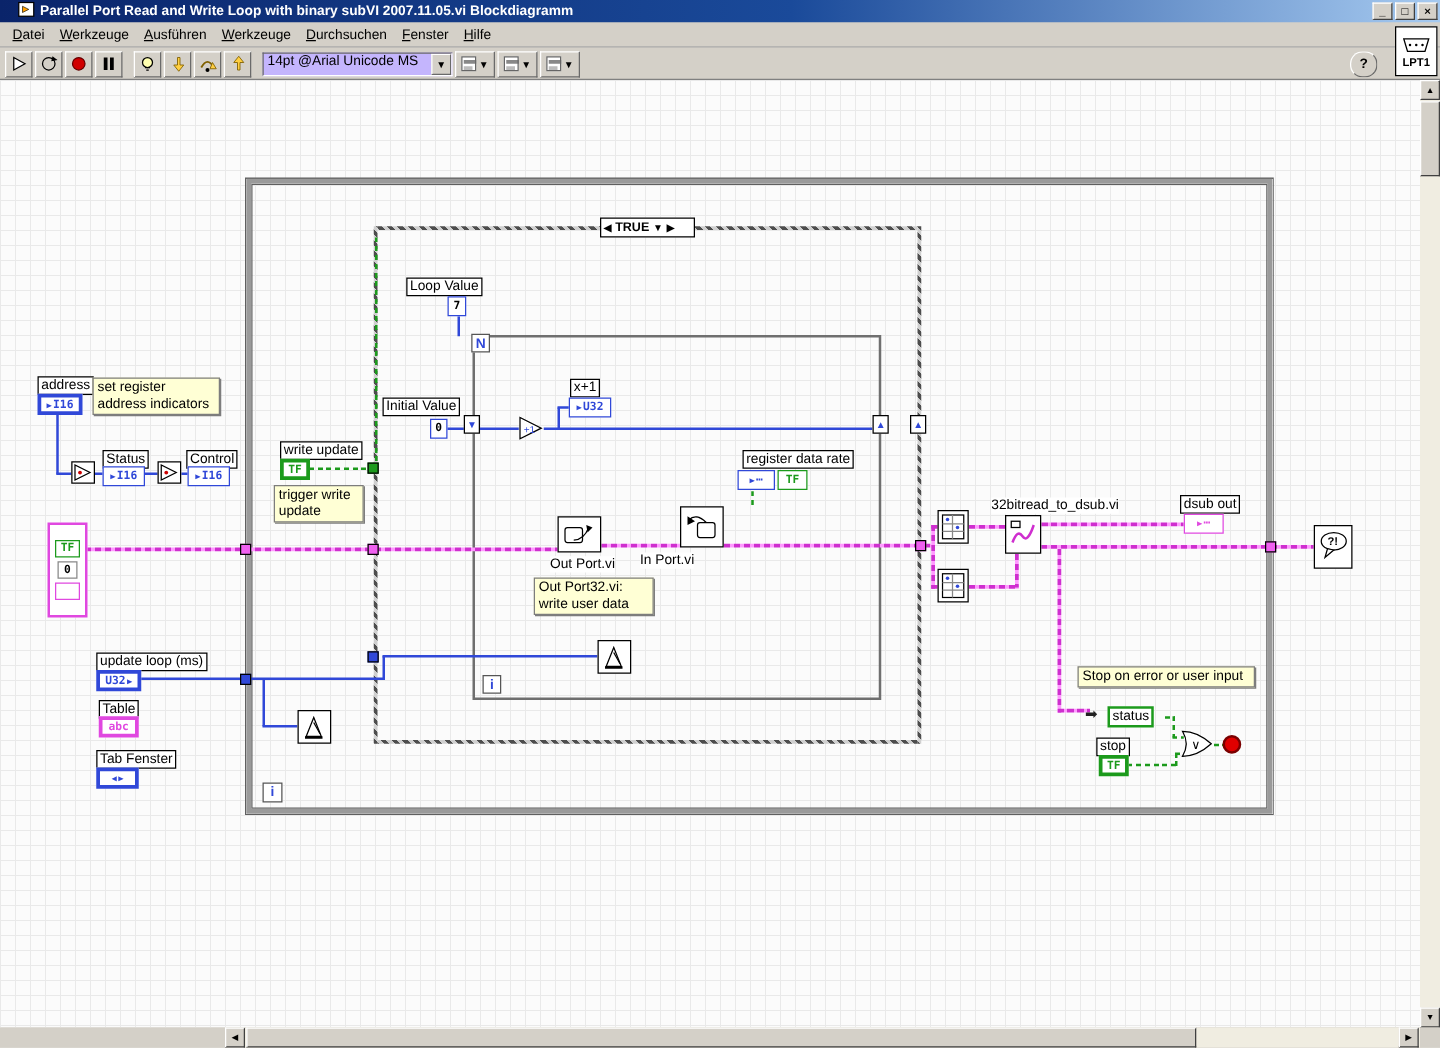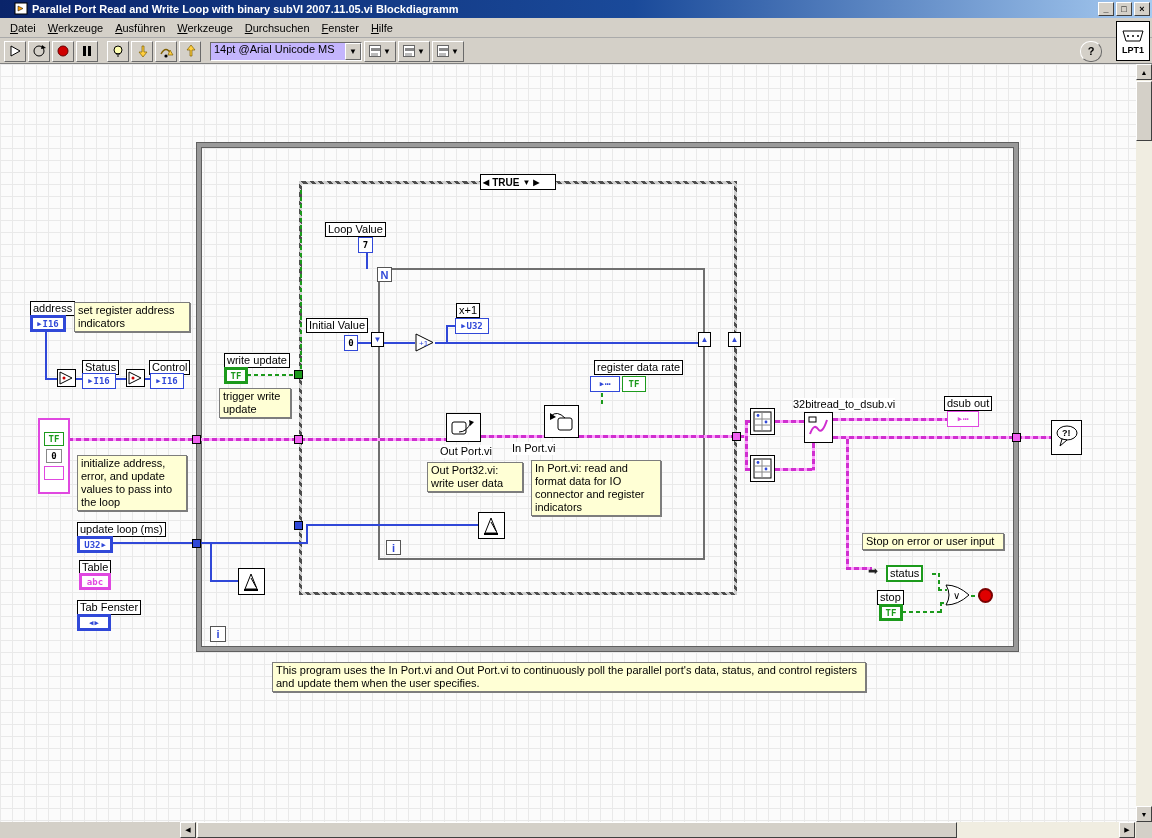--- a/index.html
+++ b/index.html
@@ -336,21 +336,21 @@
     <div class="nbox" style="left:210px;top:562px;width:16px;height:16px;">i</div>
     <div class="sr" style="left:371px;top:268px;">▼</div>
     <div class="sr" style="left:698px;top:268px;">▲</div>
     <div class="sr" style="left:728px;top:268px;">▲</div>
 
     <div class="lbl" style="left:30px;top:237px;">address</div>
     <div class="term thick c-int" style="left:30px;top:251px;width:36px;height:17px;">
       <span class="t-arrow">▶</span>
       <span>I16</span>
     </div>
-    <div class="cmt" style="left:74px;top:238px;width:116px;">set register address indicators</div>
+    <div class="cmt" style="left:74px;top:238px;width:102px;">set register address indicators</div>
 
     <div class="icon-box" style="left:57px;top:305px;width:19px;height:18px;">
       <svg width="15" height="14">
           <polygon points="1,1 1,13 13,7" fill="#fff" stroke="#000"></polygon>
           <circle cx="5" cy="7" r="1.5" fill="#c00"></circle>
         </svg>
     </div>
     <div class="lbl" style="left:82px;top:296px;">Status</div>
     <div class="term thin c-int" style="left:82px;top:309px;width:34px;height:16px;">
       <span class="t-arrow">▶</span>
@@ -370,21 +370,20 @@
 
     <div class="lbl" style="left:224px;top:289px;">write update</div>
     <div class="term thick c-bool" style="left:224px;top:303px;width:24px;height:17px;">TF</div>
     <div class="cmt" style="left:219px;top:324px;width:72px;">trigger write update</div>
 
     <div class="term thin c-pink" style="left:38px;top:354px;width:32px;height:76px;flex-direction:column;gap:3px;border-width:2px;">
       <span class="term thin c-bool" style="position:static;width:20px;height:14px;">TF</span>
       <span class="term thin c-int" style="position:static;width:16px;height:14px;color:#000;border-color:#888;">0</span>
       <span class="term thin c-pink" style="position:static;width:20px;height:14px;"></span>
     </div>
-    <div class="cmt" style="left:77px;top:391px;width:110px;">initialize address, error, and update values to pass into the loop</div>
 
     <div class="lbl" style="left:77px;top:458px;">update loop (ms)</div>
     <div class="term thick c-int" style="left:77px;top:472px;width:36px;height:17px;">
       <span>U32</span>
       <span class="t-arrow">▶</span>
     </div>
     <div class="lbl" style="left:79px;top:496px;">Table</div>
     <div class="term thick c-pink" style="left:79px;top:509px;width:32px;height:17px;">abc</div>
     <div class="lbl" style="left:77px;top:536px;">Tab Fenster</div>
     <div class="term thick c-int" style="left:77px;top:550px;width:34px;height:17px;">
@@ -434,21 +433,20 @@
     <div class="cmt" style="left:427px;top:398px;width:96px;">Out Port32.vi: write user data</div>
 
     <div class="icon-box" style="left:544px;top:341px;width:35px;height:33px;">
       <svg width="29" height="27">
           <rect x="11" y="10" width="14" height="12" rx="2" fill="#fff" stroke="#000"></rect>
           <path d="M18,10 Q10,2 4,8" fill="none" stroke="#000"></path>
           <polygon points="3,5 3,12 9,9" fill="#000"></polygon>
         </svg>
     </div>
     <div class="plain" style="left:512px;top:378px;">In Port.vi</div>
-    <div class="cmt" style="left:531px;top:396px;width:130px;">In Port.vi: read and format data for IO connector and register indicators</div>
 
     <div class="lbl" style="left:594px;top:296px;">register data rate</div>
     <div style="position:absolute;left:590px;top:312px;display:flex;gap:2px;">
       <span class="term thin c-int" style="position:static;width:30px;height:16px;">
         <span class="t-arrow">▶</span>
           <span>⋯</span>
       </span>
       <span class="term thin c-bool" style="position:static;width:24px;height:16px;">TF</span>
     </div>
 
@@ -501,21 +499,20 @@
     <div class="lbl" style="left:877px;top:526px;">stop</div>
     <div class="term thick c-bool" style="left:879px;top:540px;width:24px;height:17px;">TF</div>
     <div class="icon-box" style="left:944px;top:519px;width:27px;height:24px;border:none;background:transparent;">
       <svg width="27" height="24">
           <path d="M2,2 Q14,2 25,12 Q14,22 2,22 Q8,12 2,2 Z" fill="#fff" stroke="#000"></path>
           <text x="9" y="16" font-size="10">∨</text>
         </svg>
     </div>
     <div class="cond-term" style="left:978px;top:524px;"></div>
 
-    <div class="cmt" style="left:272px;top:598px;width:594px;">This program uses the In Port.vi and Out Port.vi to continuously poll the parallel port's data, status, and control registers and update them when the user specifies.</div>
   </div>
 
   <div class="vscroll">
     <span class="sbtn" style="left:0;top:0;">▲</span>
     <span class="sthumb" style="left:0;top:17px;width:16px;height:60px;"></span>
     <span class="sbtn" style="left:0;top:742px;">▼</span>
   </div>
 
   <div class="hscroll-zone">
     <div class="hscroll">

